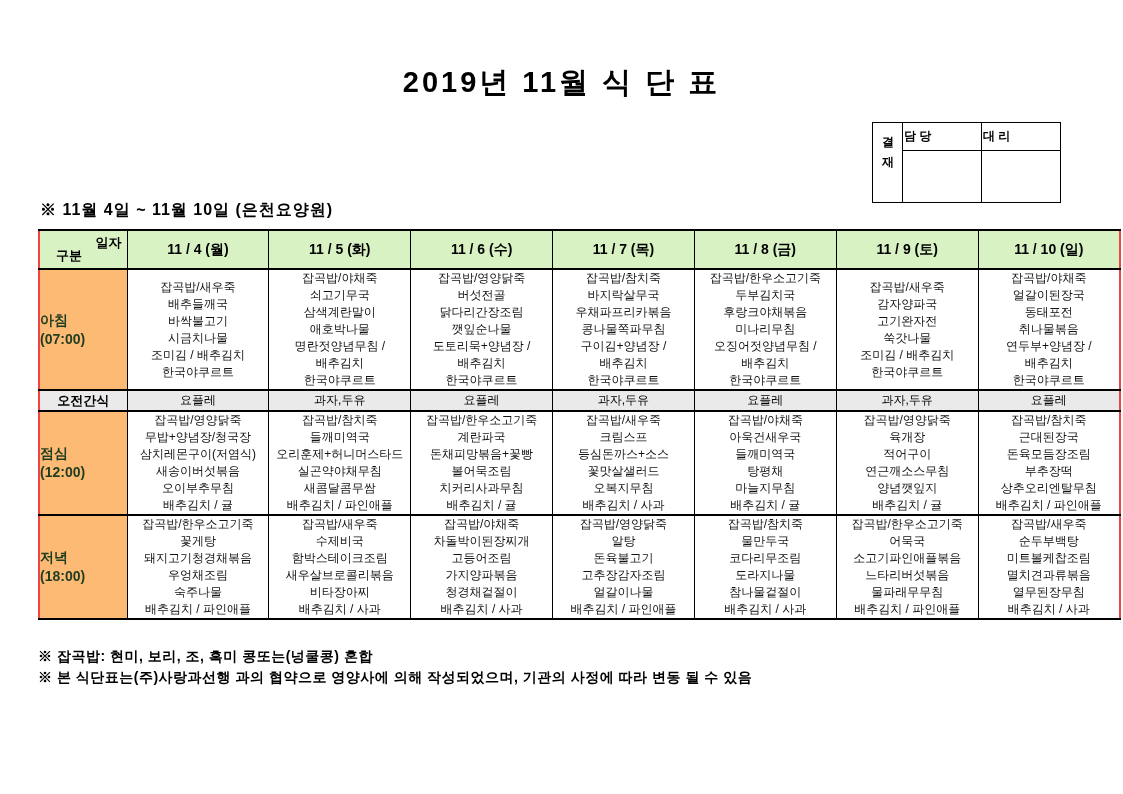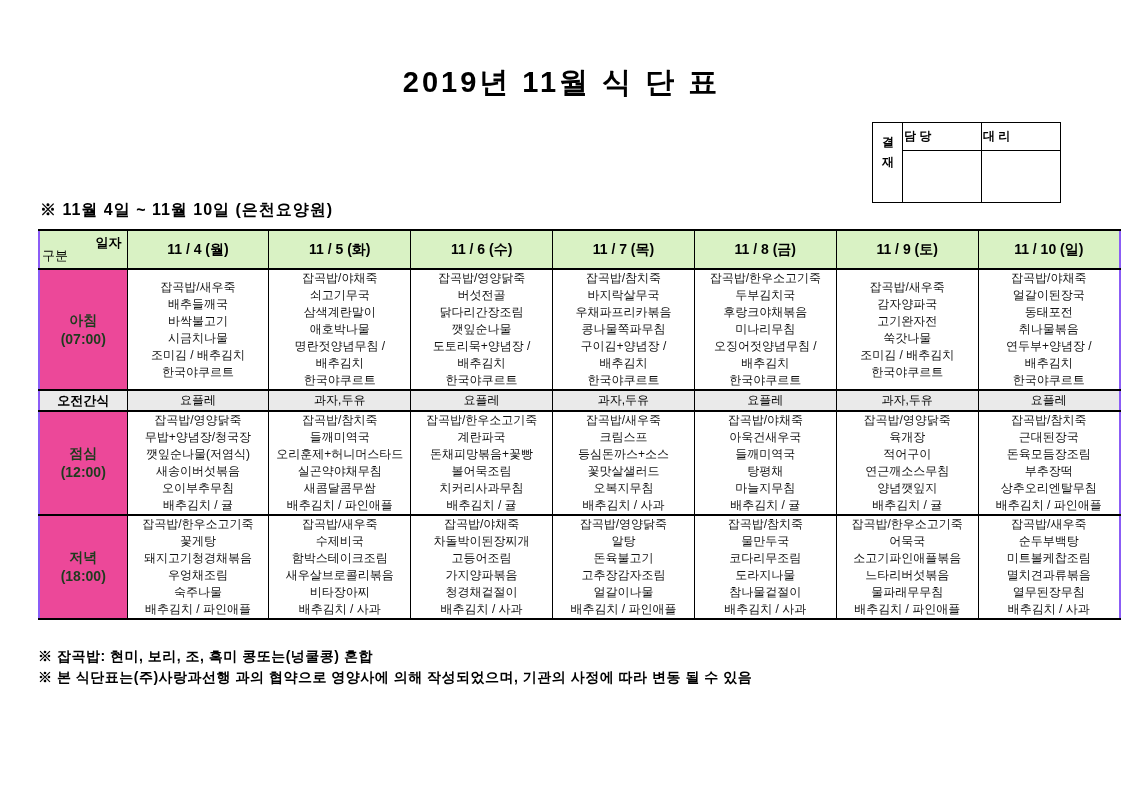--- a/index.html
+++ b/index.html
@@ -13,30 +13,30 @@
   .approval td{border:1px solid #000;vertical-align:middle;font-size:12px;font-weight:bold;}
   .approval .stamp{width:24px;height:74px;writing-mode:vertical-lr;text-orientation:upright;
     letter-spacing:8px;padding-top:4px;}
   .approval .head{width:76px;height:24px;}
   .approval .sig{height:48px;}
 
   .period{position:absolute;top:200px;left:40px;font-size:16px;font-weight:bold;letter-spacing:1px;}
 
   
   .menu{position:absolute;top:229px;left:38px;width:1083px;border-collapse:collapse;table-layout:fixed;
-    border:2px solid #8b5cf6;}
+    border:2px solid #ef4444;}
   .menu th,.menu td{border:solid #000;border-width:2px 1px;padding:0;vertical-align:middle;}
   .menu col.lab{width:88px;}
   .menu thead th{background:#d9f2c4;height:37px;font-size:14px;font-weight:bold;text-align:center;}
   .corner{position:relative;background-color:#d9f2c4;
     background-image:linear-gradient(to bottom right,transparent 49.5%,#000 49.5%,#000 50.7%,transparent 50.7%);}
   .corner .c-top{position:absolute;top:3px;right:5px;font-size:13px;font-weight:bold;}
-  .corner .c-bot{position:absolute;bottom:3px;left:2px;font-size:13px;font-weight:normal;}
-
-  .rowlabel{background:#ec4899;text-align:center;font-weight:bold;font-size:14px;line-height:19px;color:#1e3c1e;}
+  .corner .c-bot{position:absolute;bottom:3px;left:16px;font-size:13px;font-weight:bold;}
+
+  .rowlabel{background:#fdba74;font-weight:bold;font-size:14px;line-height:19px;color:#1e3c1e;}
   tr.snack-row{height:18px;background:#eaeaea;}
   tr.snack-row td{font-size:12px;text-align:center;}
   tr.snack-row .rowlabel{background:#eaeaea;font-size:13px;color:#000;}
   td.menu-cell{text-align:center;}
   td.menu-cell .lines{display:flex;flex-direction:column;justify-content:center;height:100%;}
   td.menu-cell .lines div{font-size:12px;line-height:17px;white-space:nowrap;color:#111;}
 
   .notes{position:absolute;top:646px;left:38px;font-size:14px;font-weight:bold;line-height:21px;letter-spacing:0.5px;}
 </style>
 </head>
@@ -180,21 +180,21 @@
       </tr>
       <tr class="meal-row meal-2">
         <td class="rowlabel">
           <div>점심</div>
           <div>(12:00)</div>
         </td>
         <td class="menu-cell">
           <div class="lines">
             <div>잡곡밥/영양닭죽</div>
             <div>무밥+양념장/청국장</div>
-            <div>깻잎순나물(저염식)</div>
+            <div>삼치레몬구이(저염식)</div>
             <div>새송이버섯볶음</div>
             <div>오이부추무침</div>
             <div>배추김치 / 귤</div>
           </div>
         </td>
         <td class="menu-cell">
           <div class="lines">
             <div>잡곡밥/참치죽</div>
             <div>들깨미역국</div>
             <div>오리훈제+허니머스타드</div>

